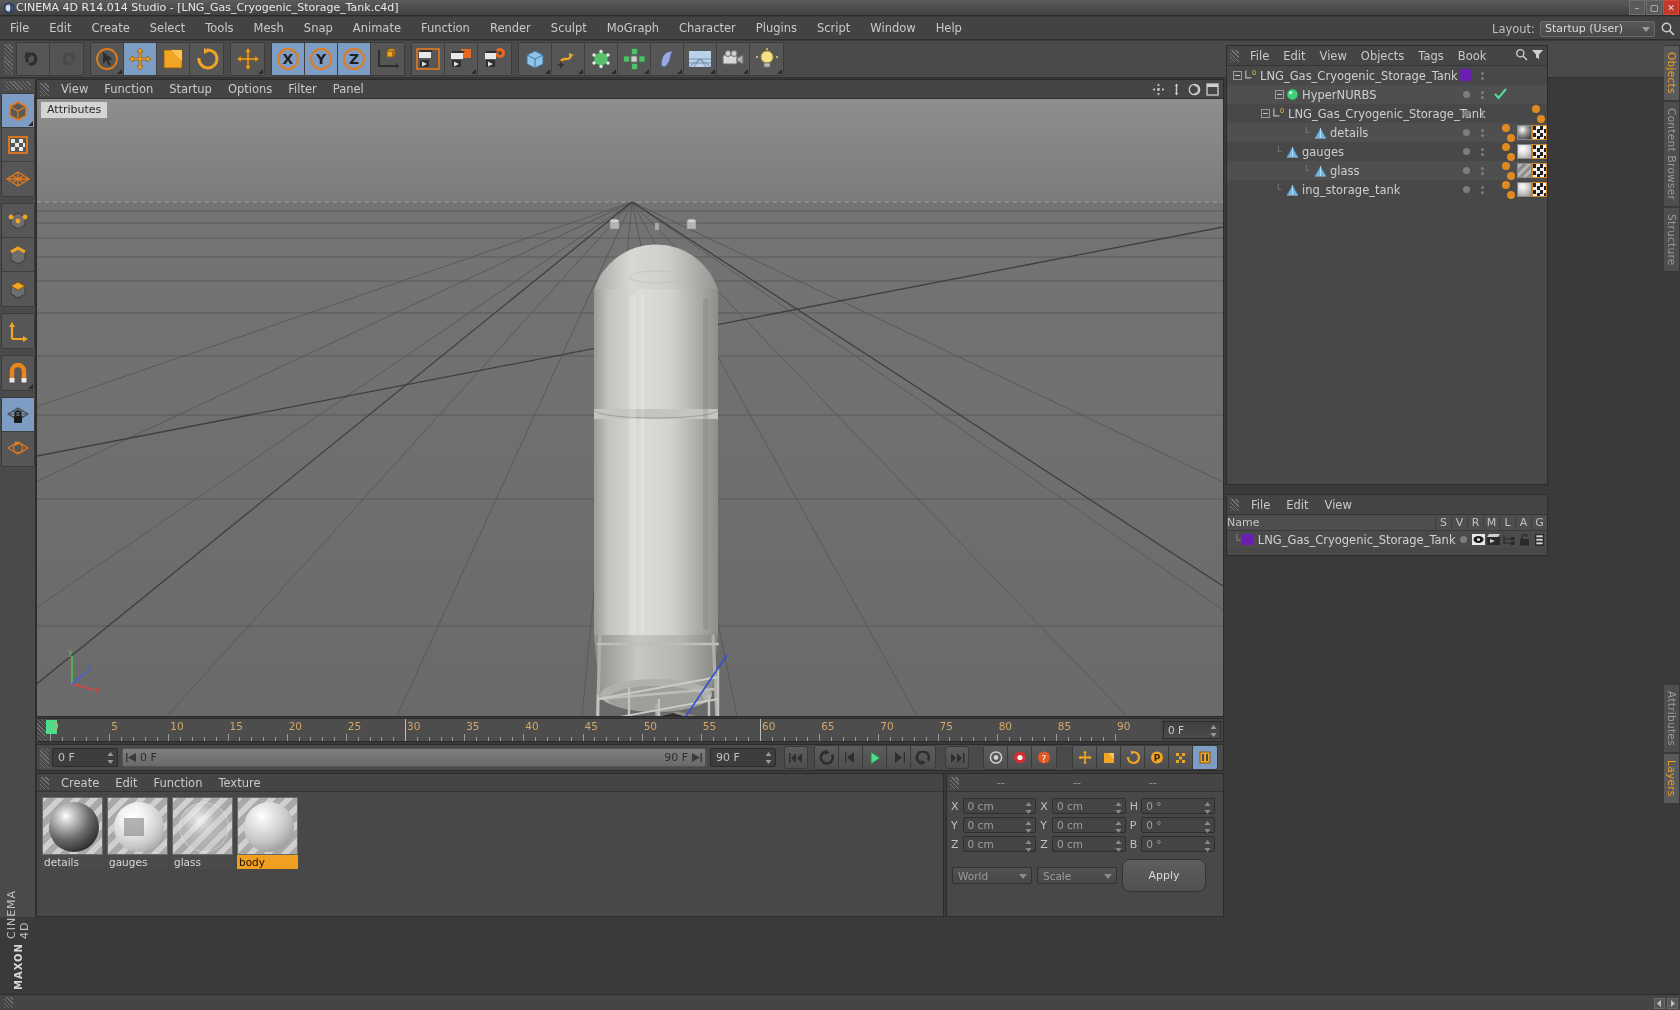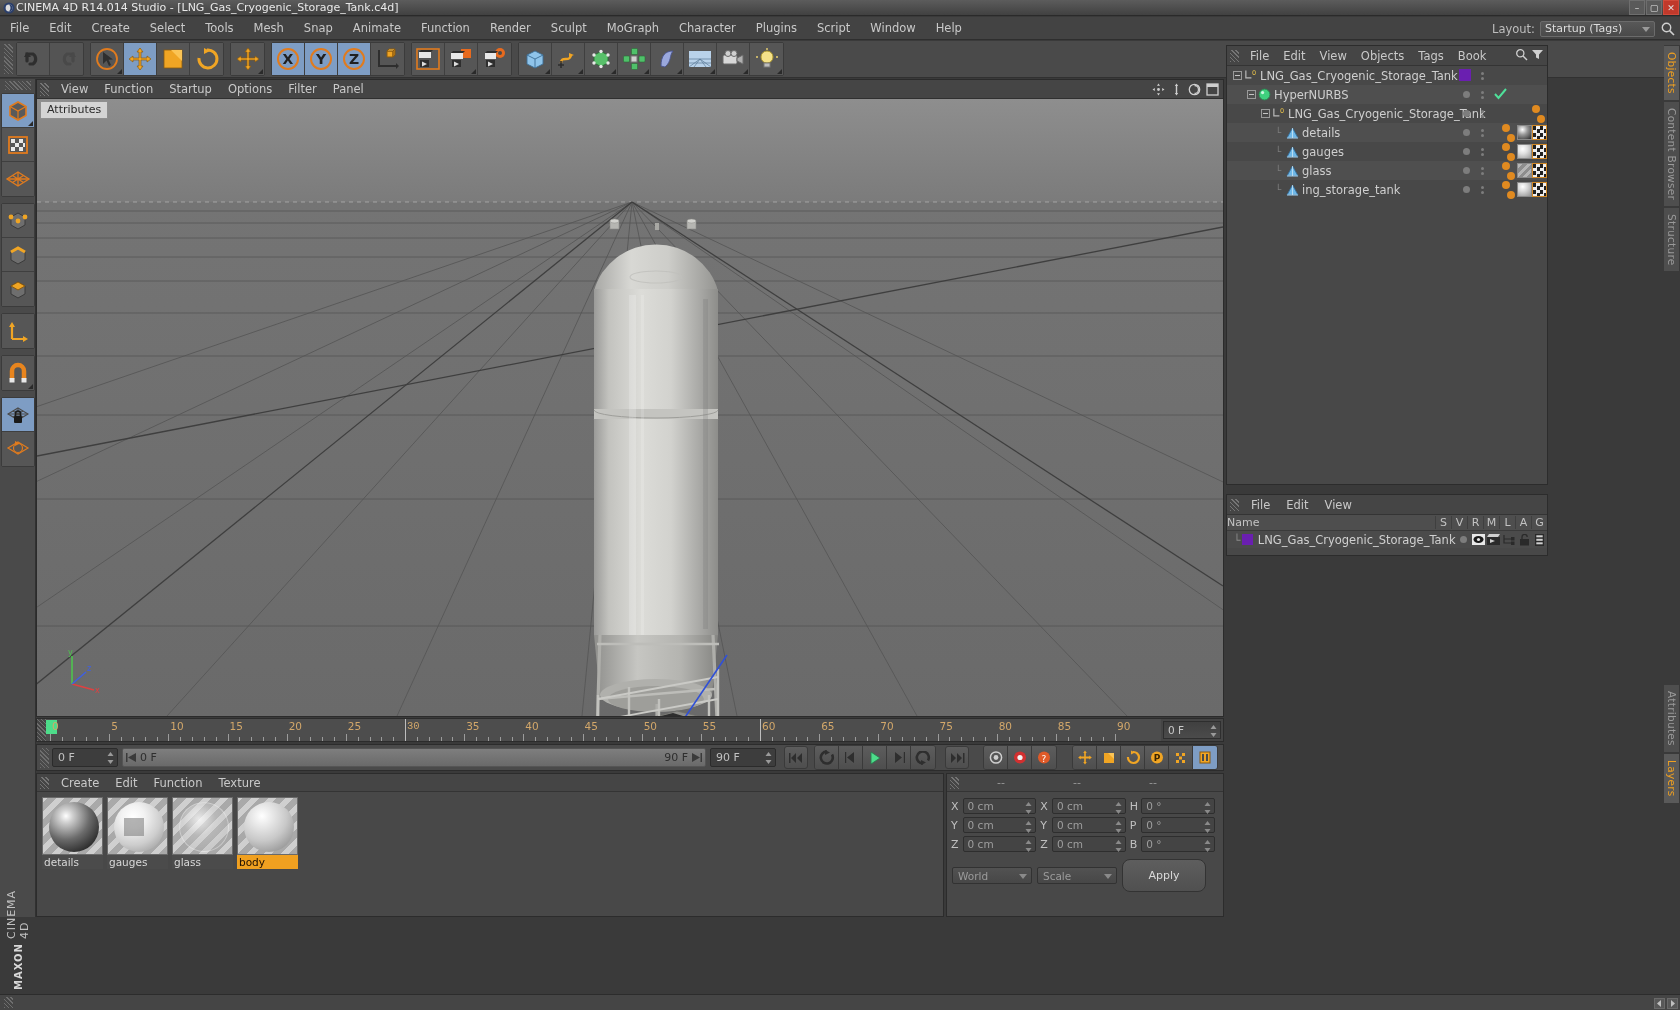--- a/index.html
+++ b/index.html
@@ -187,21 +187,21 @@
   
   .objmgr{
     position:absolute; left:1226px; top:45px; width:322px; height:440px;
     background:#484848; border:1px solid #2c2c2c;
   }
   .om-menubar{ height:20px; background:#454545; display:flex; align-items:center; padding-left:3px;
                border-bottom:1px solid #343434;}
   .om-menu{ padding:1px 7px; font-size:11.5px; color:#c9c9c9;}
   .om-tree{ position:absolute; left:0; top:20px; right:0; bottom:0; overflow:hidden;}
   .om-row{ height:19px; display:flex; align-items:center; position:relative; font-size:11.5px; color:#cfcfcf;}
-  .om-row.alt{ background:#4f4f4f;}
+  .om-row.alt{ background:#4f4f4f;padding-left:28px;}
   .om-row .glyph{ width:13px;height:13px;margin-right:3px; display:flex;align-items:center;justify-content:center;}
   .om-plus{ width:9px;height:9px;border:1px solid #9a9a9a; position:relative; margin-right:2px;}
   .om-plus:before{content:"";position:absolute;left:1px;top:3px;width:5px;height:1px;background:#c5c5c5;}
   .om-right{ position:absolute; right:0; top:0; height:19px; display:flex; align-items:center; gap:0;}
   .dotcol{ width:13px; display:flex;flex-direction:column;align-items:center;justify-content:center;gap:2px;}
   .dot{ width:7px;height:7px;border-radius:50%;background:#7d7d7d;}
   .dot.sm{ width:3px;height:3px; background:#7d7d7d;}
   .sqr{ width:12px;height:12px;background:#6a1fb0;}
   .tagdot{ width:8px;height:8px;border-radius:50%;background:#e08a20;}
   .tagimg{ width:15px;height:15px; border:1px solid #888;}
@@ -284,21 +284,21 @@
         <div class="menu-item">MoGraph</div>
         <div class="menu-item">Character</div>
         <div class="menu-item">Plugins</div>
         <div class="menu-item">Script</div>
         <div class="menu-item">Window</div>
         <div class="menu-item">Help</div>
       </div>
     <div class="layout-zone">
       <span class="layout-label">Layout:</span>
       <div class="layout-select">
-        <span>Startup (Tags)</span>
+        <span>Startup (User)</span>
         <span class="arr"></span>
       </div>
       <div class="searchglass">
         <svg width="16" height="16" viewBox="0 0 16 16">
           <circle cx="6.5" cy="6.5" r="4.2" fill="none" stroke="#cfcfcf" stroke-width="1.4"></circle>
           <line x1="9.6" y1="9.6" x2="14" y2="14" stroke="#cfcfcf" stroke-width="1.6"></line>
         </svg>
       </div>
     </div>
   </div>
@@ -889,21 +889,21 @@
         <div class="tl-tick" style="left: 1033.5px; height: 4px;"></div>
         <div class="tl-tick" style="left: 1045.33px; height: 4px;"></div>
         <div class="tl-tick" style="left: 1057.17px; height: 4px;"></div>
         <div class="tl-tick" style="left: 1069px; height: 7px;"></div>
         <div class="tl-num" style="left: 6px;">0</div>
         <div class="tl-num" style="left: 65.1667px;">5</div>
         <div class="tl-num" style="left: 124.333px;">10</div>
         <div class="tl-num" style="left: 183.5px;">15</div>
         <div class="tl-num" style="left: 242.667px;">20</div>
         <div class="tl-num" style="left: 301.833px;">25</div>
-        <div class="tl-num" style="left: 361px; font-family: Liberation Mono, monospace;">30</div>
+        <div class="tl-num" style="left: 361px;">30</div>
         <div class="tl-num" style="left: 420.167px;">35</div>
         <div class="tl-num" style="left: 479.333px;">40</div>
         <div class="tl-num" style="left: 538.5px;">45</div>
         <div class="tl-num" style="left: 597.667px;">50</div>
         <div class="tl-num" style="left: 656.833px;">55</div>
         <div class="tl-num" style="left: 716px;">60</div>
         <div class="tl-num" style="left: 775.167px;">65</div>
         <div class="tl-num" style="left: 834.333px;">70</div>
         <div class="tl-num" style="left: 893.5px;">75</div>
         <div class="tl-num" style="left: 952.667px;">80</div>

